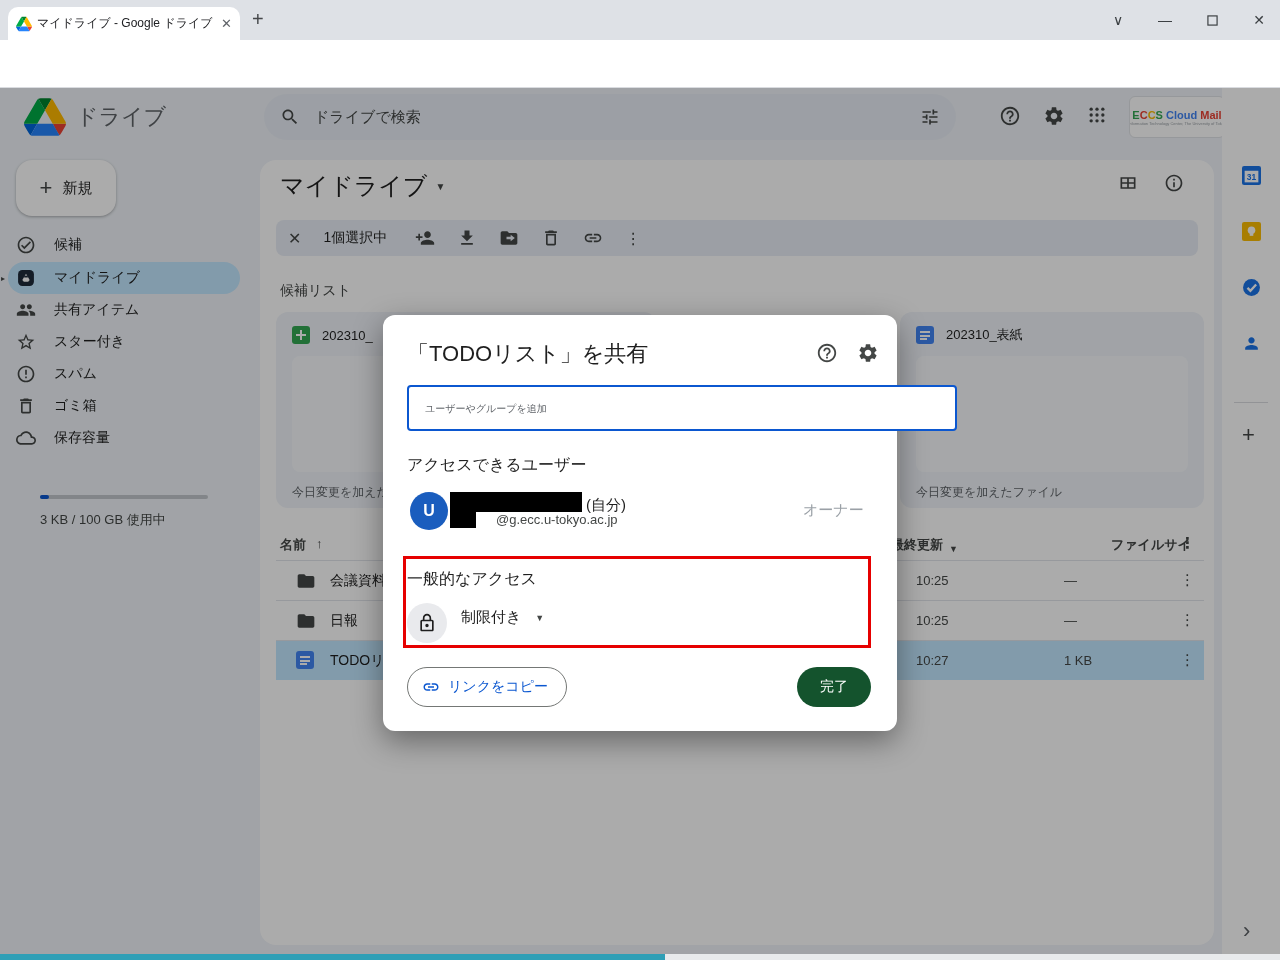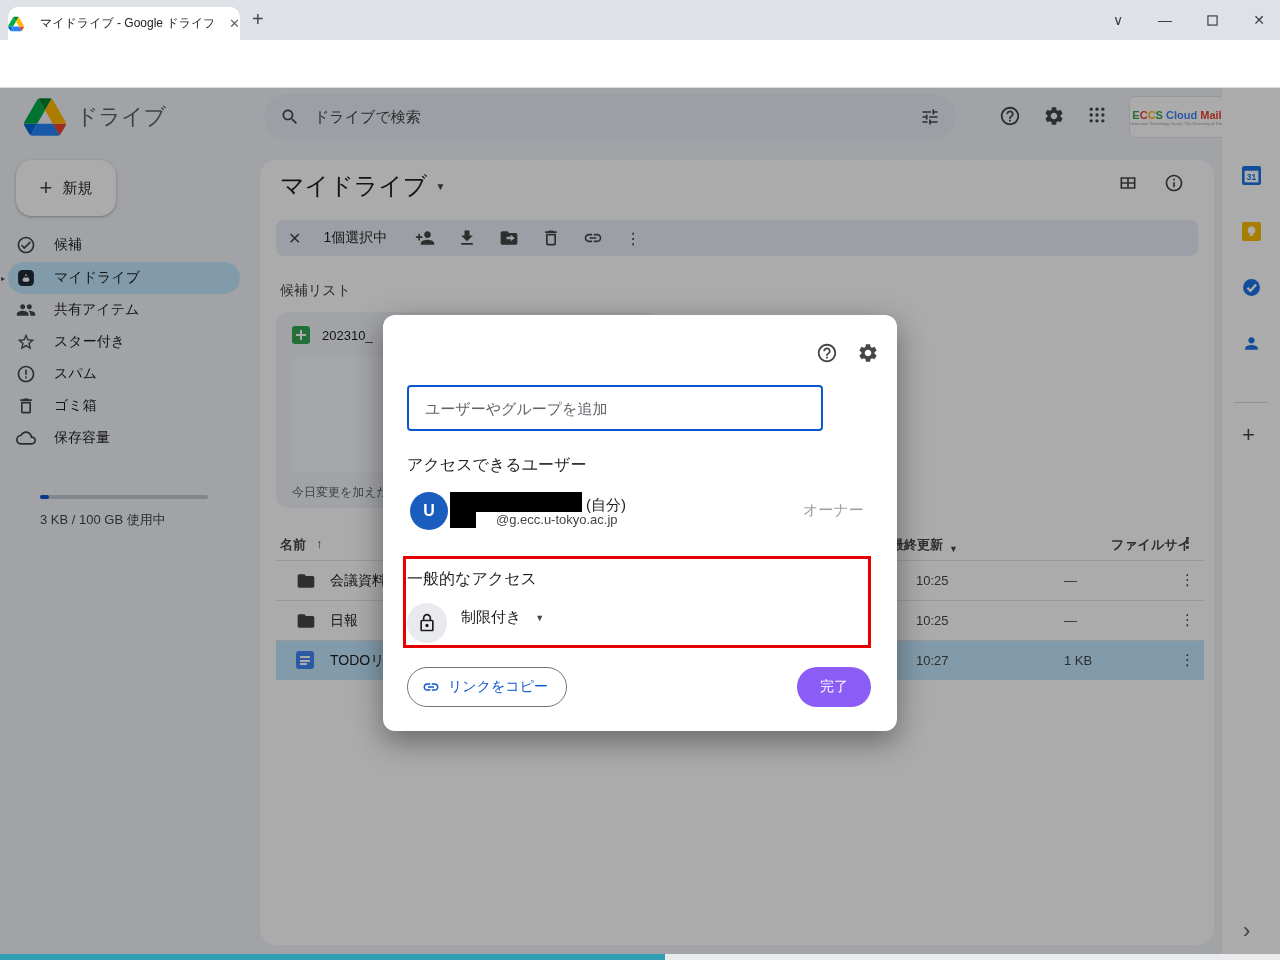--- a/index.html
+++ b/index.html
@@ -5,21 +5,21 @@
   * { margin:0; padding:0; box-sizing:border-box; }
   html,body { width:1280px; height:960px; overflow:hidden; }
   body { font-family:"Liberation Sans","DejaVu Sans",sans-serif; color:#1f1f1f; }
   #screen { position:relative; width:1280px; height:960px; background:#fff; overflow:hidden; }
   .abs { position:absolute; }
   svg { display:block; }
 
   
   .titlebar { left:0; top:0; width:1280px; height:40px; background:#dee1e6; }
   .tab { left:8px; top:7px; width:232px; height:33px; background:#fff; border-radius:10px 10px 0 0;
-         display:flex; align-items:center; padding:0 0; gap:16px; }
+         display:flex; align-items:center; padding:0 8px; gap:5px; }
   .tab-title { font-size:12px; color:#202124; white-space:nowrap; overflow:hidden; flex:1; }
   .tab-close { font-size:13px; color:#5f6368; cursor:default; }
   .newtab { left:252px; top:8px; font-size:20px; color:#45474a; }
   .wc { top:6px; width:30px; height:28px; display:flex; align-items:center; justify-content:center; color:#3c4043; font-size:14px; }
   .toolbar { left:0; top:40px; width:1280px; height:48px; background:#fff; border-bottom:1px solid #dadce0; }
   .navbtn { top:52px; width:24px; height:24px; display:flex; align-items:center; justify-content:center; font-size:17px; color:#5f6368; }
   .navbtn.disabled { color:#bdc1c6; }
   .urlbar { left:116px; top:50px; width:954px; height:28px; background:#f1f3f4; border-radius:14px;
             display:flex; align-items:center; padding:0 12px; gap:8px; }
   .url-text { font-size:13px; color:#202124; }
@@ -95,39 +95,39 @@
   .rail-div { left:1234px; top:402px; width:34px; height:1px; background:#dadce0; }
   .rail-plus { left:1242px; top:422px; font-size:22px; color:#444746; }
   .rail-chev { left:1243px; top:918px; font-size:22px; color:#5f6368; }
 
   
   .scrim { left:0; top:88px; width:1280px; height:866px; background:rgba(0,0,0,.33); z-index:40; }
   .dialog { left:383px; top:315px; width:514px; height:416px; background:#fff; border-radius:12px; z-index:50;
             box-shadow:0 10px 30px rgba(0,0,0,.4); }
   .dlg-title { position:absolute; left:24px; top:24px; font-size:22px; color:#1f1f1f; }
   .dlg-ic { position:absolute; top:27px; width:22px; height:22px; color:#444746; }
-  .dlg-input { position:absolute; left:24px; top:70px; width:416px; height:46px; border:2px solid #0b57d0;
-               border-radius:4px; font-size:15px; padding:0 16px; color:#1f1f1f; outline:none;
+  .dlg-input { position:absolute; left:24px; top:70px; width:550px; height:46px; border:2px solid #0b57d0;
+               border-radius:4px; font-size:10px; padding:0 16px; color:#1f1f1f; outline:none;
                font-family:"Liberation Sans","DejaVu Sans",sans-serif; }
   .dlg-input::placeholder { color:#5f6368; opacity:1; }
   .dlg-h2 { position:absolute; left:24px; font-size:16px; color:#1f1f1f; }
   .own-avatar { position:absolute; left:27px; top:177px; width:38px; height:38px; font-size:16px; }
   .redact { position:absolute; background:#000; }
   .own-self { position:absolute; left:203px; top:181px; font-size:15px; }
   .own-mail { position:absolute; left:93px; top:197px; font-size:13px; color:#444746;margin-left:20px; }
   .own-role { position:absolute; left:420px; top:186px; font-size:15px; color:#9aa0a6; }
   .redbox { position:absolute; left:20px; top:241px; width:468px; height:92px; border:3px solid #e60000; z-index:5; }
   .lockcirc { position:absolute; left:24px; top:288px; width:40px; height:40px; border-radius:50%;
               background:#e9eaed; display:flex; align-items:center; justify-content:center; color:#1f1f1f; }
   .ga-val { position:absolute; left:78px; top:293px; font-size:15px; color:#1f1f1f; display:flex; gap:14px; align-items:center; }
   .ga-val .car { font-size:9px; color:#444746; }
   .ga-desc { position:absolute; left:78px; top:317px; font-size:13px; color:#444746; }
   .btn-copy { position:absolute; left:24px; top:352px; height:40px; padding:0 18px 0 14px; border:1px solid #747775;
               border-radius:20px; background:#fff; color:#0b57d0; font-size:14px; display:flex; align-items:center; gap:8px; }
-  .btn-done { position:absolute; left:414px; top:352px; width:74px; height:40px; background:#8b5cf6; border-radius:20px;
+  .btn-done { position:absolute; left:414px; top:352px; width:74px; height:40px; background:#14532d; border-radius:20px;
               color:#fff; font-size:14px; display:flex; align-items:center; justify-content:center; }
 
   
   .bstrip { left:0; top:954px; width:1280px; height:6px; background:#e8eaec; z-index:60; }
   .bstrip-teal { width:665px; height:6px; background:#2f9fb6; }
 </style>
 </head>
 <body>
 
 <div id="screen">
@@ -375,20 +375,32 @@
       <div class="card-head">
         <span class="fileicon fi-sheet">
             <i style="left:4px;top:8px;width:10px;height:2.4px"></i>
             <i style="left:7.8px;top:4px;width:2.4px;height:10px"></i>
           </span>
         <span>202310_</span>
       </div>
       <div class="card-prev"></div>
       <div class="card-cap">今日変更を加えたファイル</div>
     </div>
+    <div class="abs card card2" style="top:224px;">
+      <div class="card-head">
+        <span class="fileicon fi-doc">
+            <i style="left:4px;top:5px;width:10px;height:2px"></i>
+            <i style="left:4px;top:8.5px;width:10px;height:2px"></i>
+            <i style="left:4px;top:12px;width:7px;height:2px"></i>
+          </span>
+        <span>202310_表紙</span>
+      </div>
+      <div class="card-prev"></div>
+      <div class="card-cap">今日変更を加えたファイル</div>
+    </div>
 
     <div class="abs listhead" style="top:444px;">
       <span class="lh-name">
           <span>名前</span>
           <span>↑</span>
         </span>
       <span class="lh-mod">
           <span>最終更新</span>
           <span style="font-size:9px">▼</span>
         </span>
@@ -460,20 +472,21 @@
         </svg>
     </div>
     <div class="abs rail-div" style="top:314px;"></div>
     <div class="abs rail-plus" style="top:334px;">+</div>
     <div class="abs rail-chev" style="top:830px;">›</div>
   </div>
 
   <div class="abs scrim"></div>
 
   <div class="abs dialog">
+    <div class="dlg-title">「TODOリスト」を共有</div>
     <div class="dlg-ic" style="left:433px;">
       <svg width="22" height="22" viewBox="0 0 24 24" fill="currentColor">
           <path d="M11 18h2v-2h-2v2zm1-16C6.48 2 2 6.48 2 12s4.48 10 10 10 10-4.48 10-10S17.52 2 12 2zm0 18c-4.41 0-8-3.59-8-8s3.59-8 8-8 8 3.59 8 8-3.59 8-8 8zm0-14c-2.21 0-4 1.79-4 4h2c0-1.1.9-2 2-2s2 .9 2 2c0 2-3 1.75-3 5h2c0-2.25 3-2.5 3-5 0-2.21-1.79-4-4-4z"></path>
         </svg>
     </div>
     <div class="dlg-ic" style="left:474px;">
       <svg width="22" height="22" viewBox="0 0 24 24" fill="currentColor">
           <path d="M19.14 12.94c.04-.3.06-.61.06-.94s-.02-.64-.07-.94l2.03-1.58c.18-.14.23-.41.12-.61l-1.92-3.32c-.12-.22-.37-.29-.59-.22l-2.39.96c-.5-.38-1.03-.7-1.62-.94l-.36-2.54c-.04-.24-.24-.41-.48-.41h-3.84c-.24 0-.43.17-.47.41l-.36 2.54c-.59.24-1.13.57-1.62.94l-2.39-.96c-.22-.08-.47 0-.59.22L2.74 8.87c-.12.21-.08.47.12.61l2.03 1.58c-.05.3-.09.63-.09.94s.02.64.07.94l-2.03 1.58c-.18.14-.23.41-.12.61l1.92 3.32c.12.22.37.29.59.22l2.39-.96c.5.38 1.03.7 1.62.94l.36 2.54c.05.24.24.41.48.41h3.84c.24 0 .44-.17.47-.41l.36-2.54c.59-.24 1.13-.56 1.62-.94l2.39.96c.22.08.47 0 .59-.22l1.92-3.32c.12-.22.07-.47-.12-.61l-2.01-1.58zM12 15.6c-1.98 0-3.6-1.62-3.6-3.6s1.62-3.6 3.6-3.6 3.6 1.62 3.6 3.6-1.62 3.6-3.6 3.6z"></path>
         </svg>
     </div>

